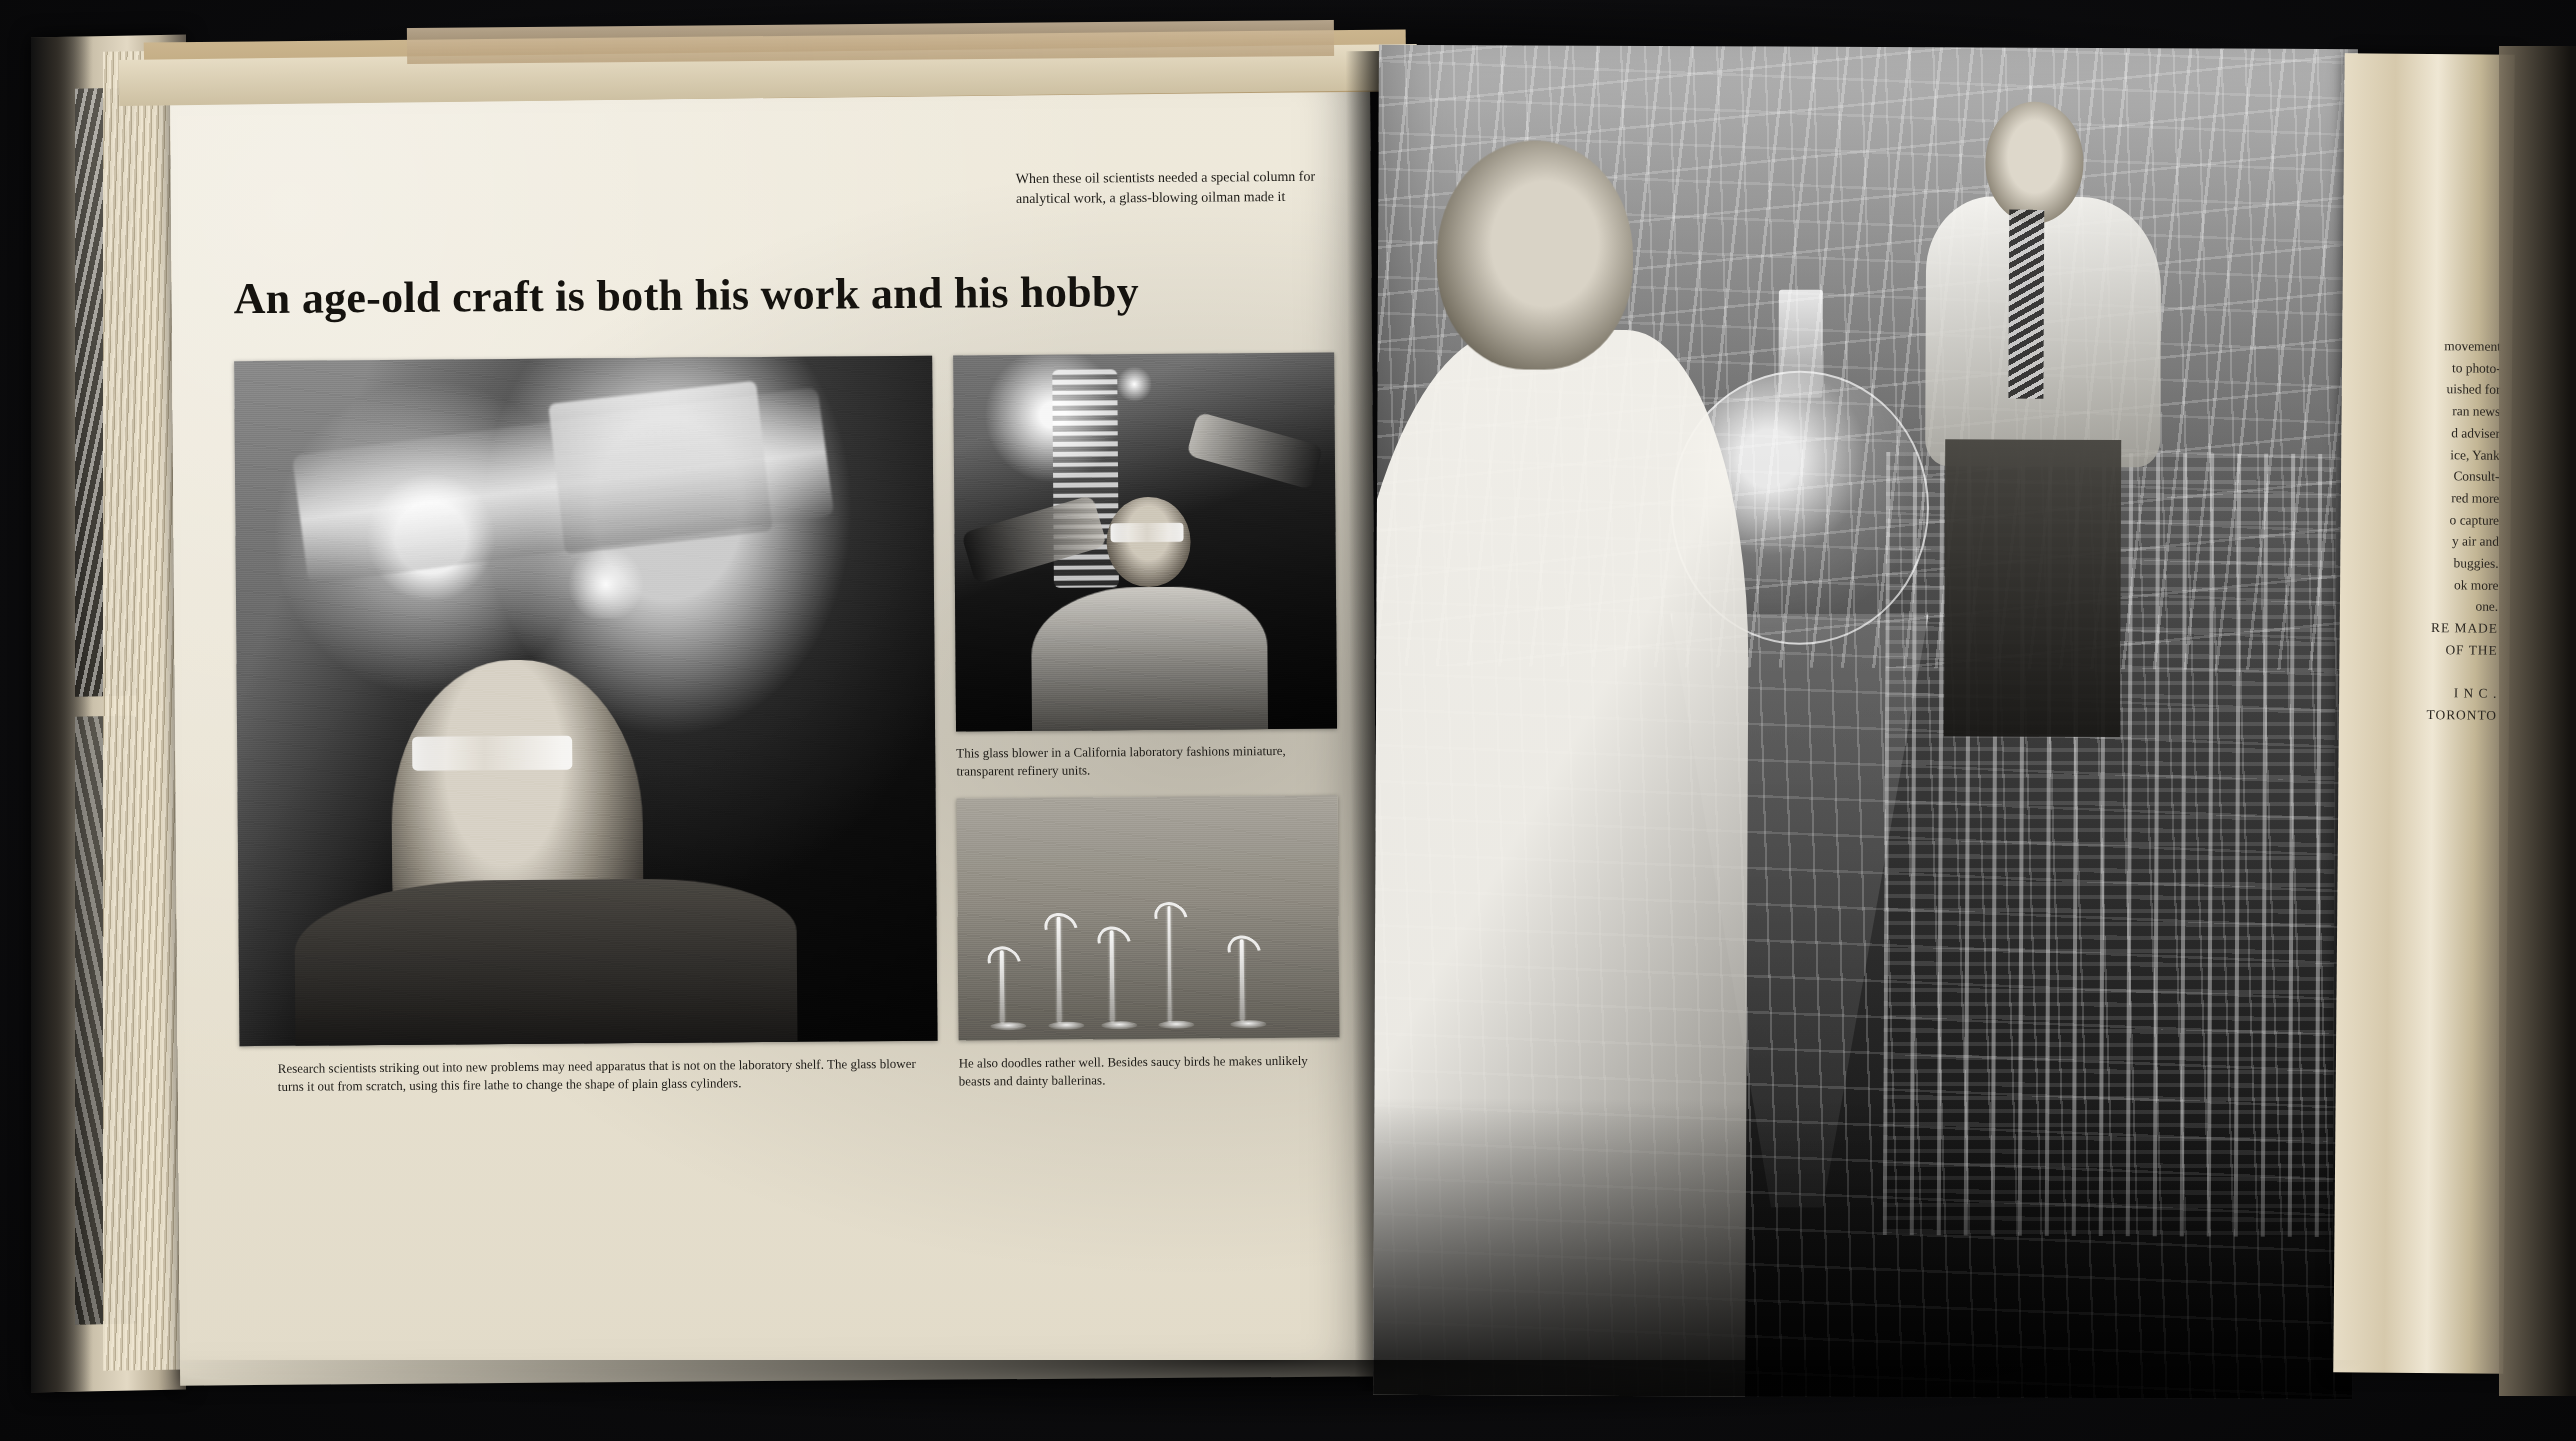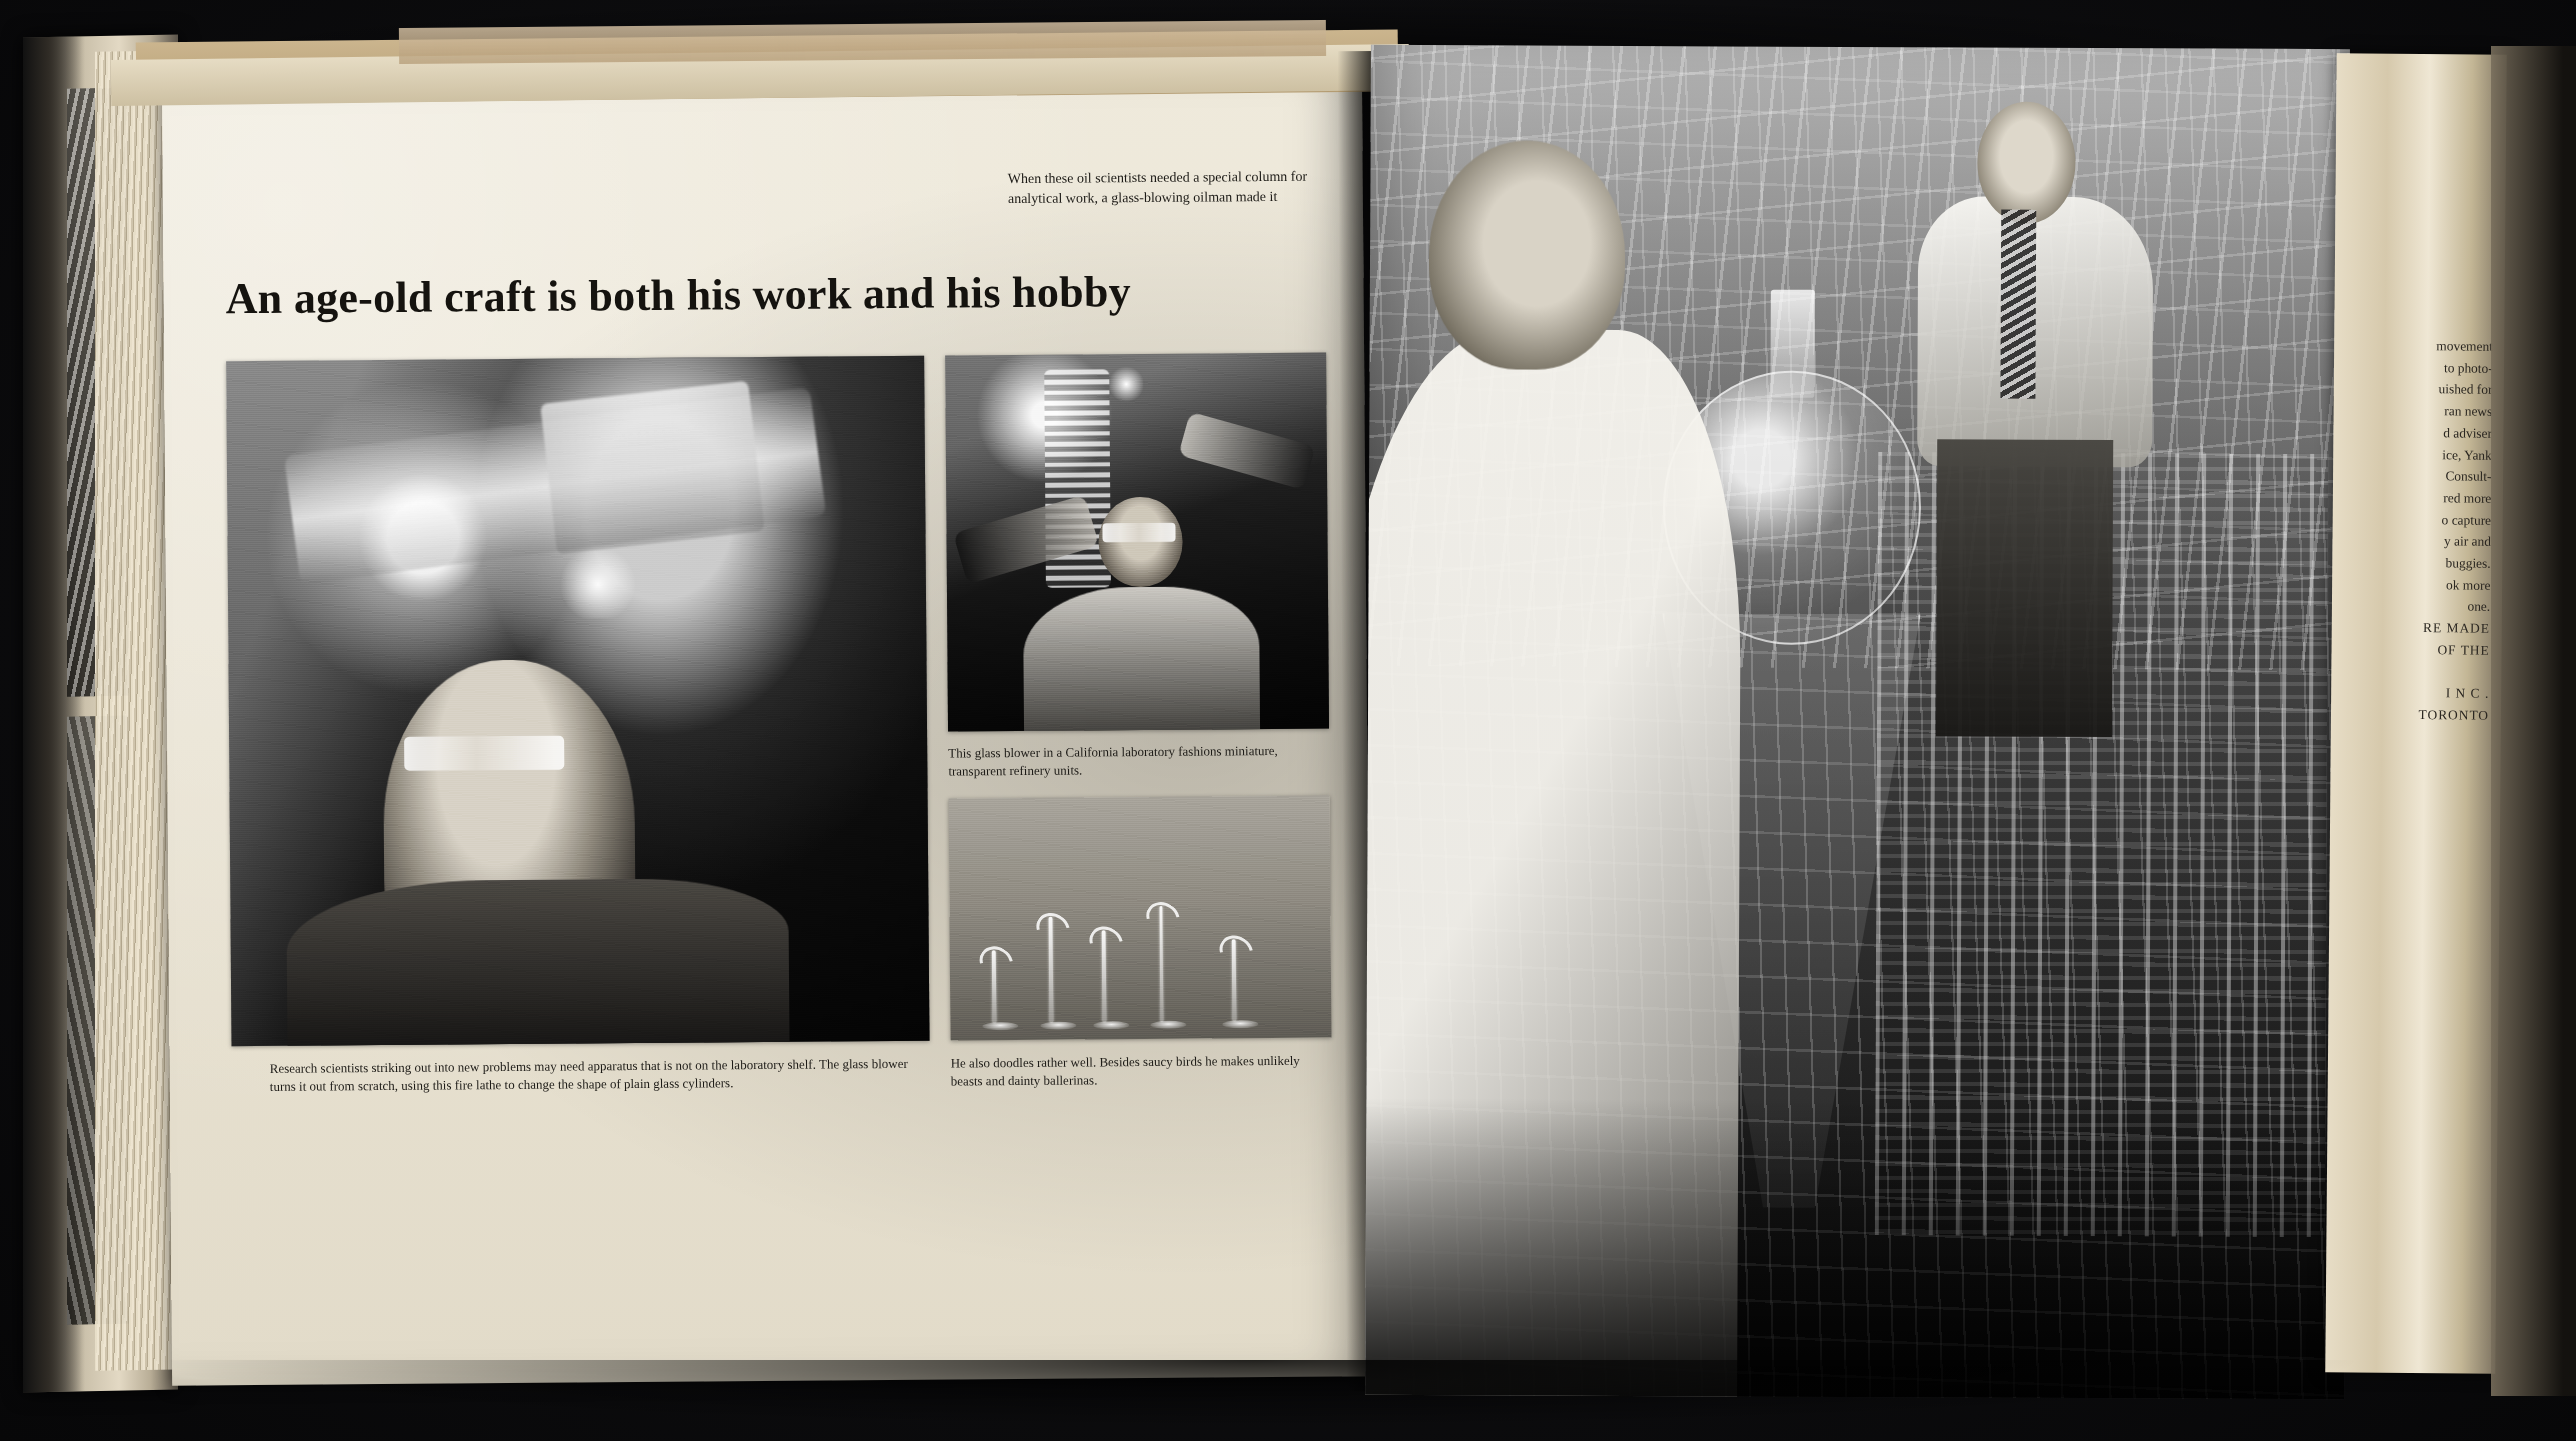--- a/index.html
+++ b/index.html
@@ -19,21 +19,21 @@
   .scene {
     position: absolute;
     inset: 0;
     background:
       radial-gradient(ellipse at 50% 45%, #17171a 0%, #0d0d0f 55%, #070708 100%);
   }
 
   
   .book {
     position: absolute;
-    left: 18px;
+    left: 26px;
     top: 5.2px;
     width: 2550px;
     height: 1422px;
   }
 
   
   .left-block {
     position: absolute;
     left: 5.2px;
     top: 31px;

